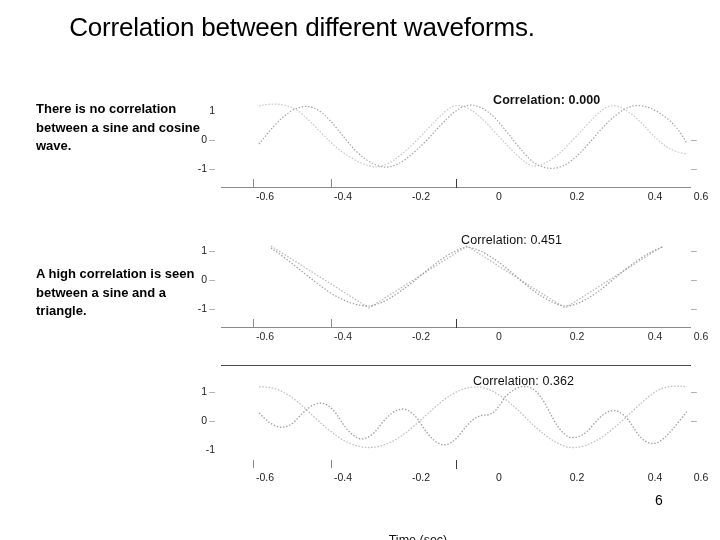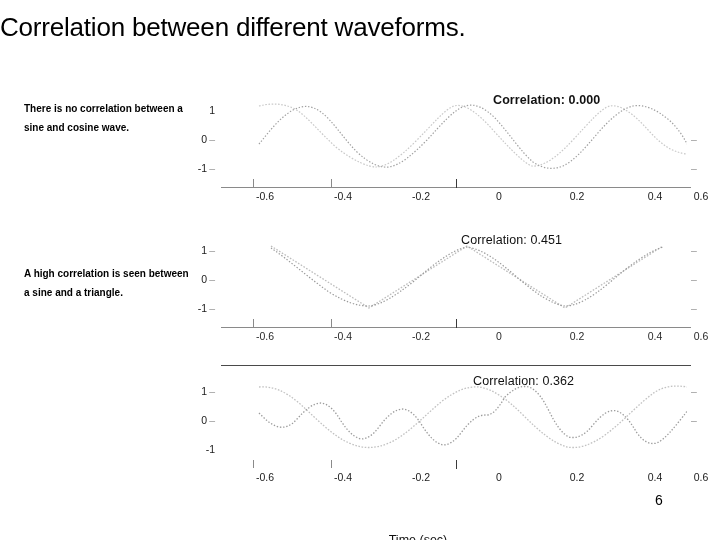--- a/index.html
+++ b/index.html
@@ -21,33 +21,33 @@
     width: 720px;
     height: 540px;
     background: #ffffff;
   }
   
   #slide-title {
     position: absolute;
     left: 0;
     top: 12px;
     width: 604px;
-    text-align: left;
+    text-align: center;
     font-size: 26px;
     font-weight: 400;
     letter-spacing: -0.2px;
     color: #000000;
     white-space: nowrap;
   }
   
   .caption {
     position: absolute;
-    left: 24px;
+    left: 36px;
     width: 170px;
-    font-size: 10px;
+    font-size: 13px;
     font-weight: bold;
     line-height: 18.5px;
     color: #000000;
     white-space: pre-line;
   }
   #caption-1 { top: 100px; }
   #caption-2 { top: 265px; }
   #caption-3 { top: 373px; }
 
   

